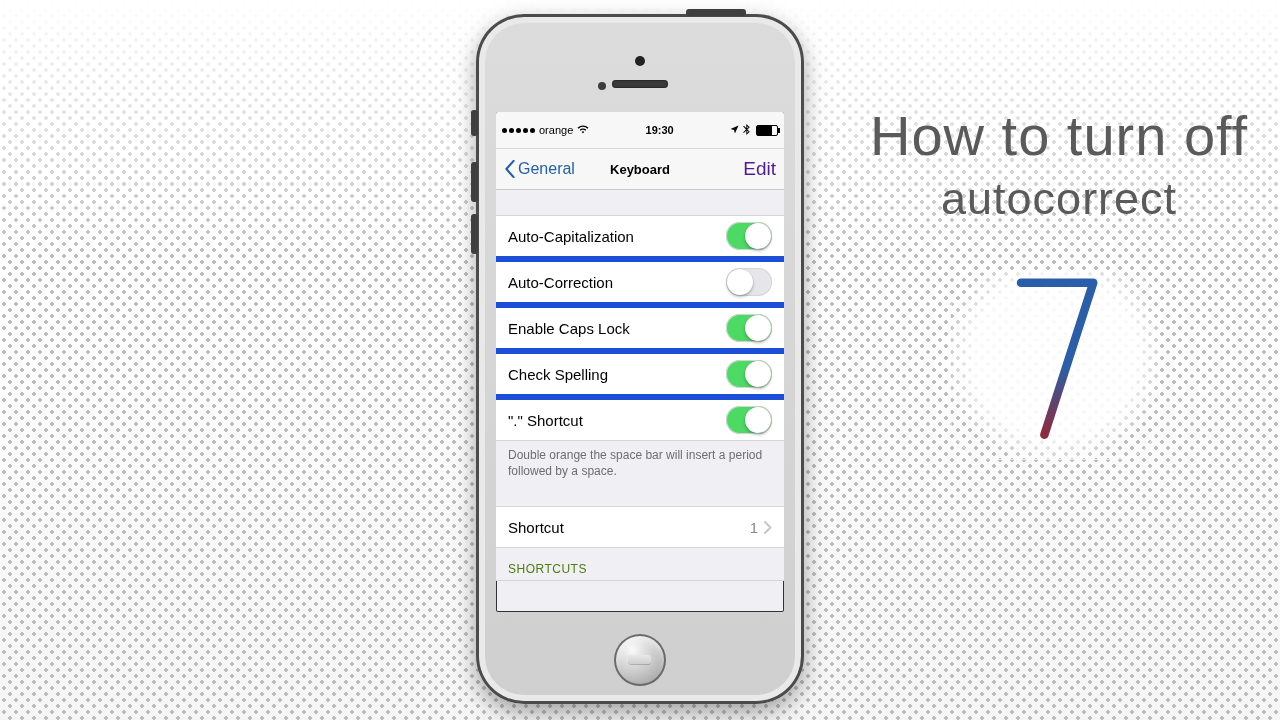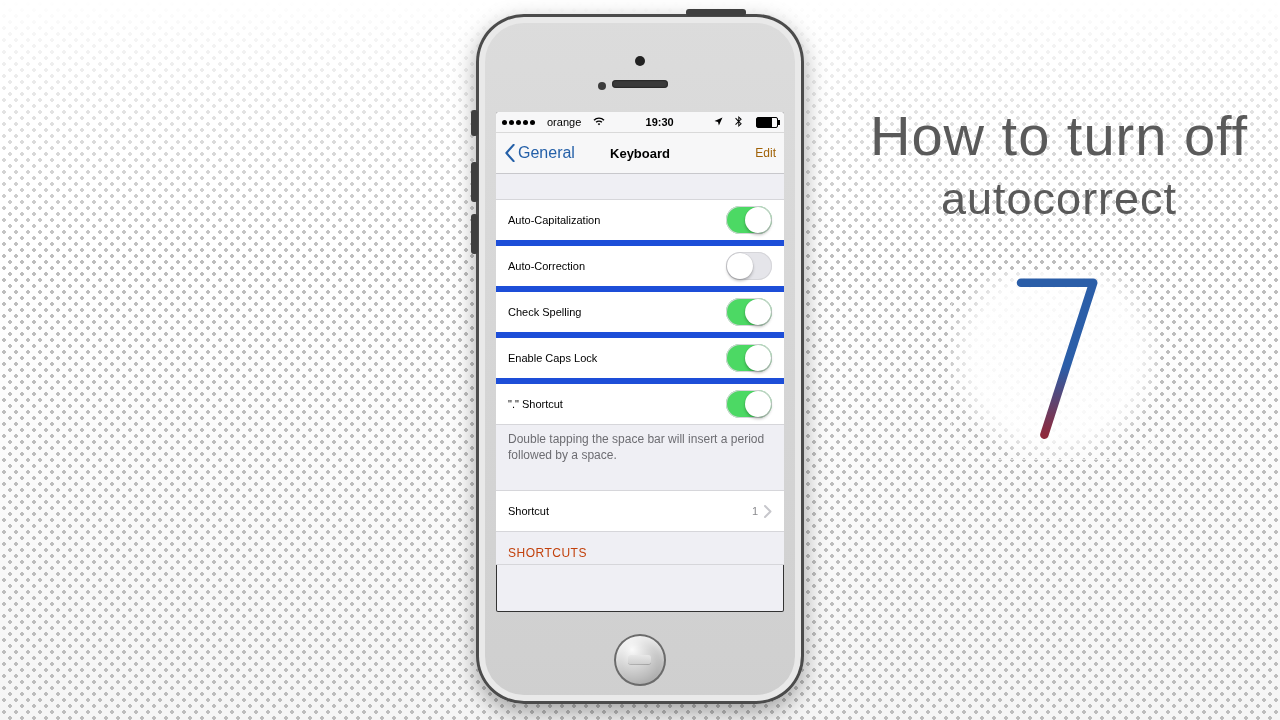--- a/index.html
+++ b/index.html
@@ -36,54 +36,54 @@
 .camera{position:absolute;left:50%;top:42px;transform:translateX(-50%);width:10px;height:10px;border-radius:50%;background:#222}
 .sensor{position:absolute;left:122px;top:68px;width:8px;height:8px;border-radius:50%;background:#3c3c3c}
 .home{position:absolute;left:50%;bottom:18px;transform:translateX(-50%);width:52px;height:52px;border-radius:50%;
   background:radial-gradient(circle at 35% 30%,#fafafa,#bcbcbc 60%,#8e8e8e);
   box-shadow:inset 0 0 0 2px #6b6b6b, inset 0 6px 8px rgba(255,255,255,.7)}
 .home::after{content:"";position:absolute;left:26%;top:40%;width:46%;height:18%;border-radius:3px;background:linear-gradient(#e8e8e8,#cfcfcf);box-shadow:0 1px 0 rgba(0,0,0,.2)}
 
 .screen{position:absolute;left:20px;right:20px;top:98px;bottom:92px;border-radius:2px;background:#efeff4;overflow:hidden;box-shadow:inset 0 0 0 1px #333}
 
 
-.status{height:20px;background:#f7f7f8;color:#000;font-size:11px;display:flex;align-items:center;padding:0 6px;gap:12px;border-bottom:1px solid #d9d9d9}
+.status{height:20px;background:#f7f7f8;color:#000;font-size:11px;display:flex;align-items:center;padding:8px 6px;gap:4px;border-bottom:1px solid #d9d9d9}
 .status .dots{display:flex;gap:2px}
 .status .dots span{width:5px;height:5px;border-radius:50%;background:#000}
 .status .spacer{flex:1}
 .status .time{font-weight:600}
 .status .batt{width:20px;height:9px;border:1px solid #000;border-radius:2px;position:relative;margin-left:2px}
 .status .batt::after{content:"";position:absolute;right:-3px;top:2px;width:2px;height:5px;background:#000}
 .status .batt i{display:block;height:100%;width:75%;background:#000}
 
 
 .navbar{height:40px;background:#f7f7f8;border-bottom:1px solid #c8c8cc;display:flex;align-items:center;padding:0 8px;position:relative}
 .back{display:flex;align-items:flex-end;color:#2560a8;font-size:16px;gap:2px}
 .back svg{width:12px;height:18px}
 .navtitle{position:absolute;left:0;right:0;text-align:center;font-weight:700;font-size:13px;color:#000;pointer-events:none}
-.editbtn{margin-left:auto;color:#a16207;font-size:12px}
+.editbtn{margin-left:auto;color:#4c1d95;font-size:19px}
 
 
 .content{background:#efeff4}
 .group-gap{height:26px}
-.cell{background:#fff;border-top:1px solid #d6d6da;border-bottom:1px solid #d6d6da;margin-top:-1px;display:flex;align-items:center;padding:0 12px;height:40px;font-size:11px;color:#000}
+.cell{background:#fff;border-top:1px solid #d6d6da;border-bottom:1px solid #d6d6da;margin-top:-1px;display:flex;align-items:center;padding:0 12px;height:40px;font-size:15px;color:#000}
 .cell + .cell{border-top:6px solid #1d4ed8}
 .cell .label{flex:1}
 .cell .value{color:#8a8a8e;margin-right:6px}
 .chev{color:#c7c7cc}
 .chev svg{width:8px;height:13px;display:block}
 
 
 .toggle{width:46px;height:28px;border-radius:14px;position:relative;background:#e5e5ea;box-shadow:inset 0 0 0 1px #d5d5d9;transition:.2s}
 .toggle.on{background:#4cd964}
 .knob{position:absolute;top:1px;left:1px;width:26px;height:26px;border-radius:50%;background:#fff;box-shadow:0 2px 3px rgba(0,0,0,.25),0 0 0 .5px rgba(0,0,0,.08)}
 .toggle.on .knob{left:19px}
 
 .footer-note{padding:6px 12px 10px;font-size:12px;color:#6d6d72;line-height:1.35;background:#efeff4;border-top:1px solid #d6d6da;margin-top:-1px}
-.section-header{padding:14px 12px 4px;background:#efeff4;color:#c2410c;font-size:12px;letter-spacing:.5px}
+.section-header{padding:14px 12px 4px;background:#efeff4;color:#4d7c0f;font-size:12px;letter-spacing:.5px}
 
 </style>
 </head>
 <body>
 
 <div class="topfade"></div>
 
 <div class="caption">
   <div class="l1">How to turn off</div>
   <div class="l2">autocorrect</div>
@@ -167,40 +167,40 @@
               <span class="knob"></span>
             </span>
           </div>
           <div class="cell">
             <span class="label">Auto-Correction</span>
             <span class="toggle">
               <span class="knob"></span>
             </span>
           </div>
           <div class="cell">
+            <span class="label">Enable Caps Lock</span>
+            <span class="toggle on">
+              <span class="knob"></span>
+            </span>
+          </div>
+          <div class="cell">
             <span class="label">Check Spelling</span>
             <span class="toggle on">
               <span class="knob"></span>
             </span>
           </div>
           <div class="cell">
-            <span class="label">Enable Caps Lock</span>
-            <span class="toggle on">
-              <span class="knob"></span>
-            </span>
-          </div>
-          <div class="cell">
             <span class="label">"." Shortcut</span>
             <span class="toggle on">
               <span class="knob"></span>
             </span>
           </div>
         </div>
 
-      <div class="footer-note">Double tapping the space bar will insert a period followed by a space.</div>
+      <div class="footer-note">Double orange the space bar will insert a period followed by a space.</div>
 
       <div class="group-gap" style="height:18px"></div>
 
       <div class="cell">
         <span class="label">Shortcut</span>
         <span class="value">1</span>
         <span class="chev">
           <svg viewBox="0 0 8 13">
               <path d="m1 1 5.5 5.5L1 12" fill="none" stroke="#c7c7cc" stroke-width="2" stroke-linecap="round" stroke-linejoin="round"></path>
             </svg>

